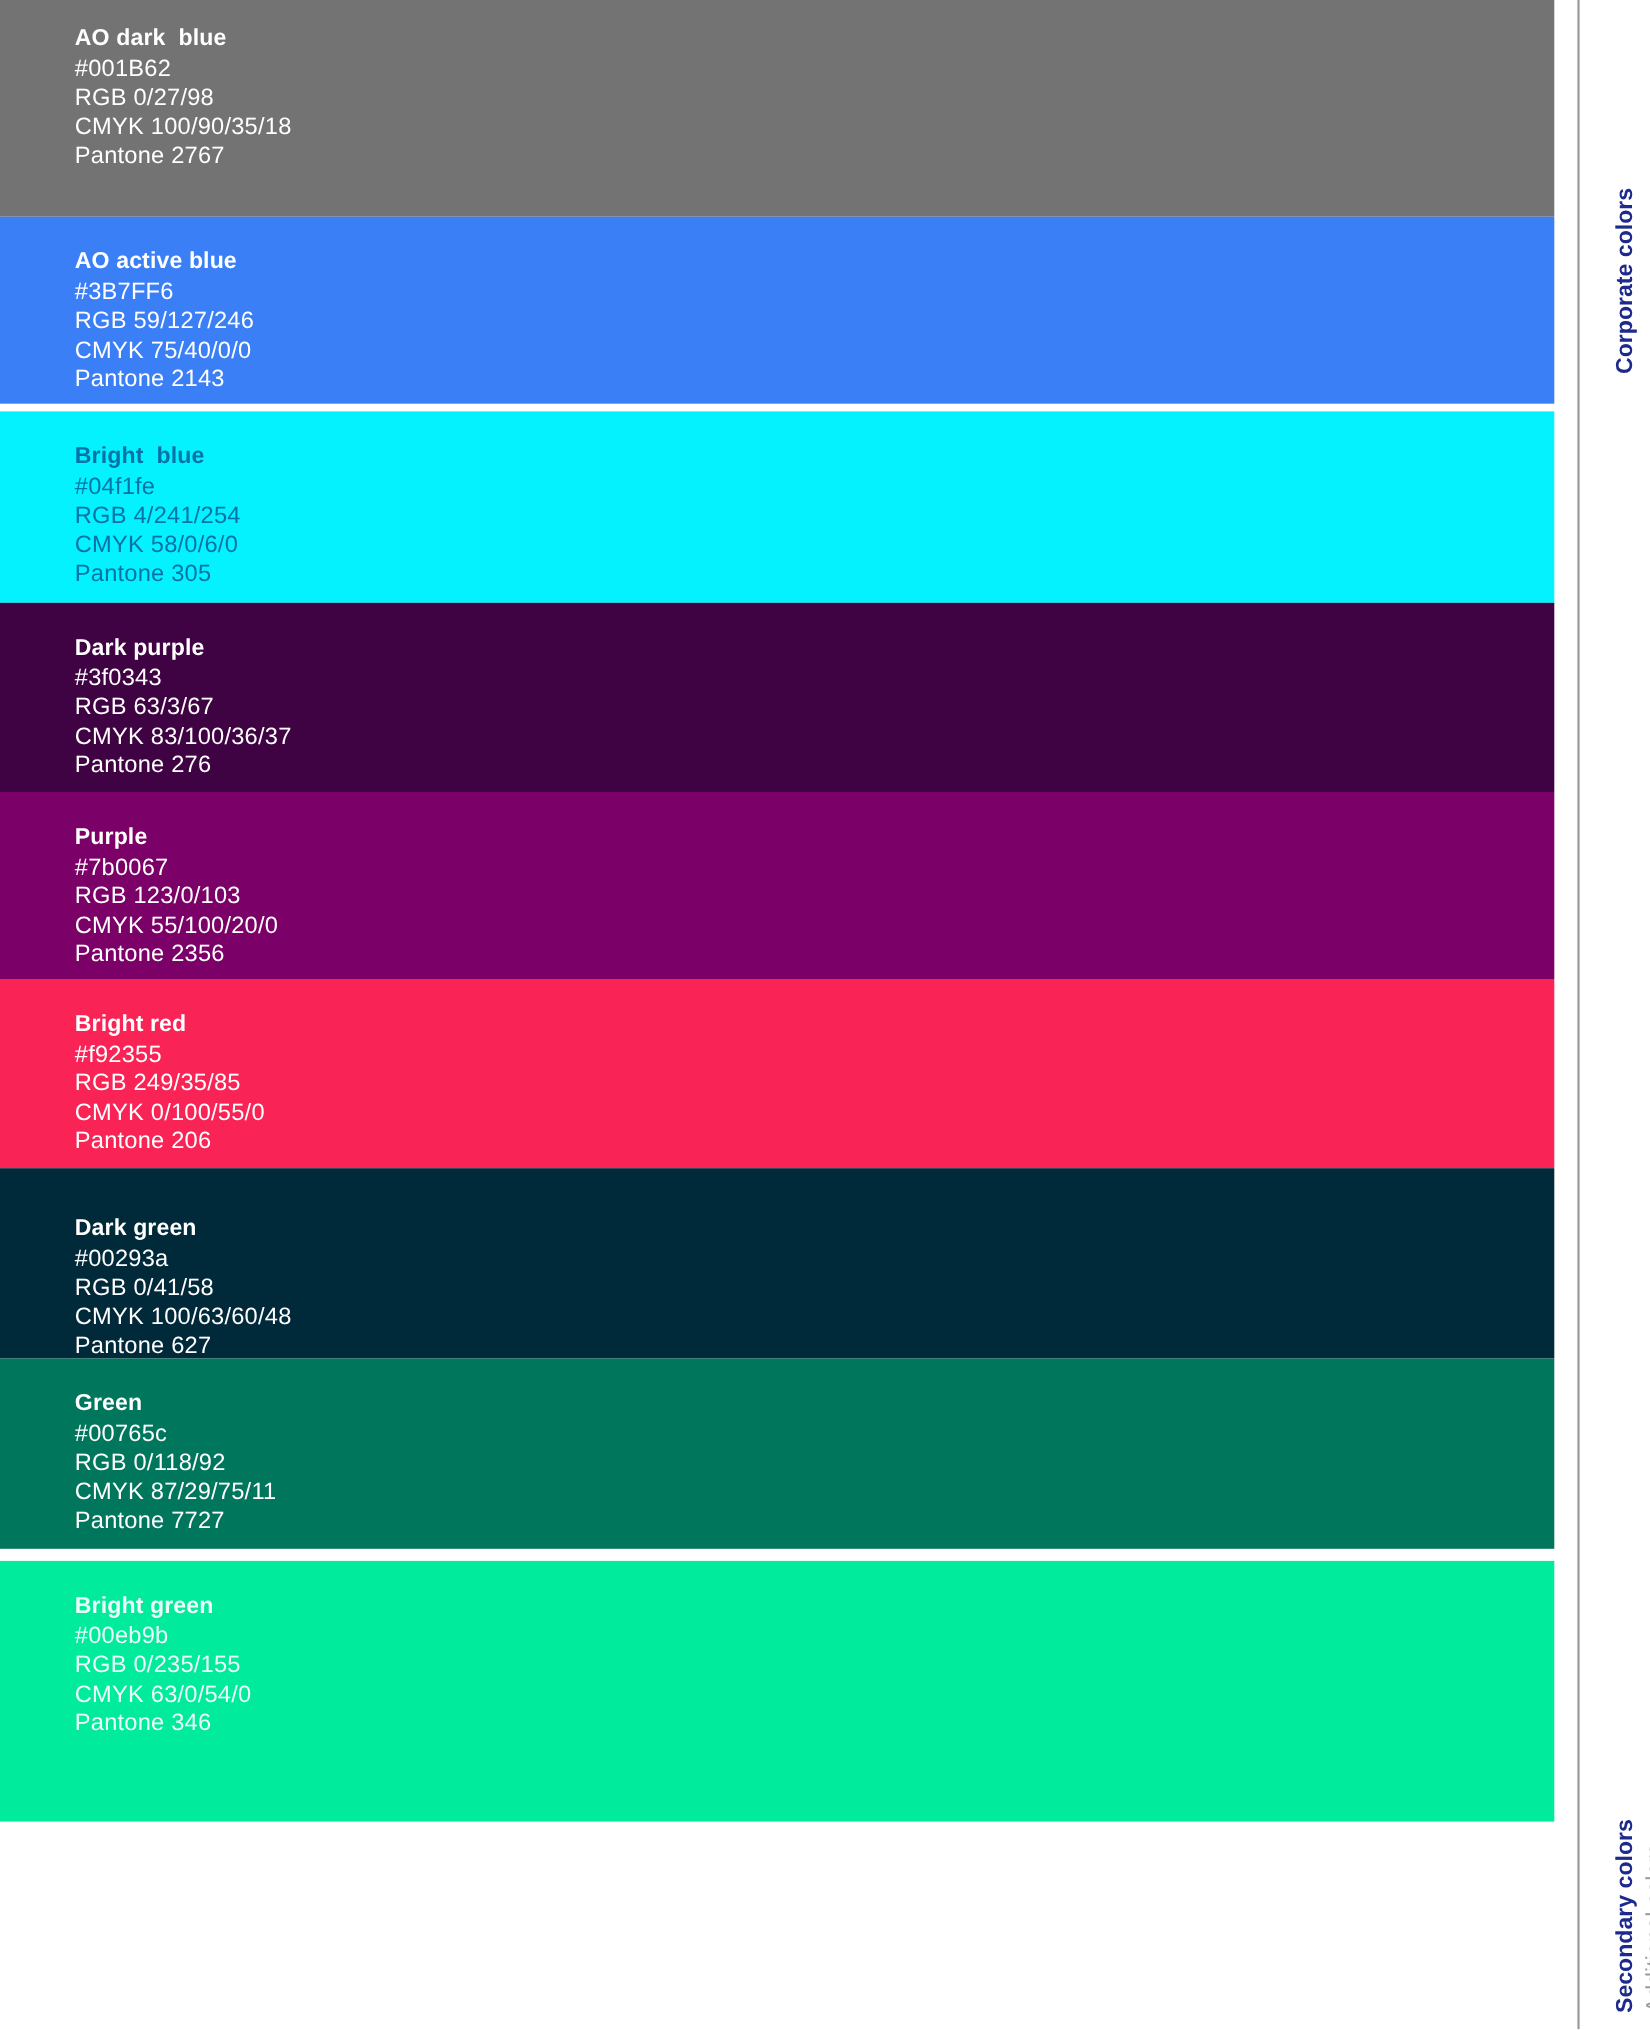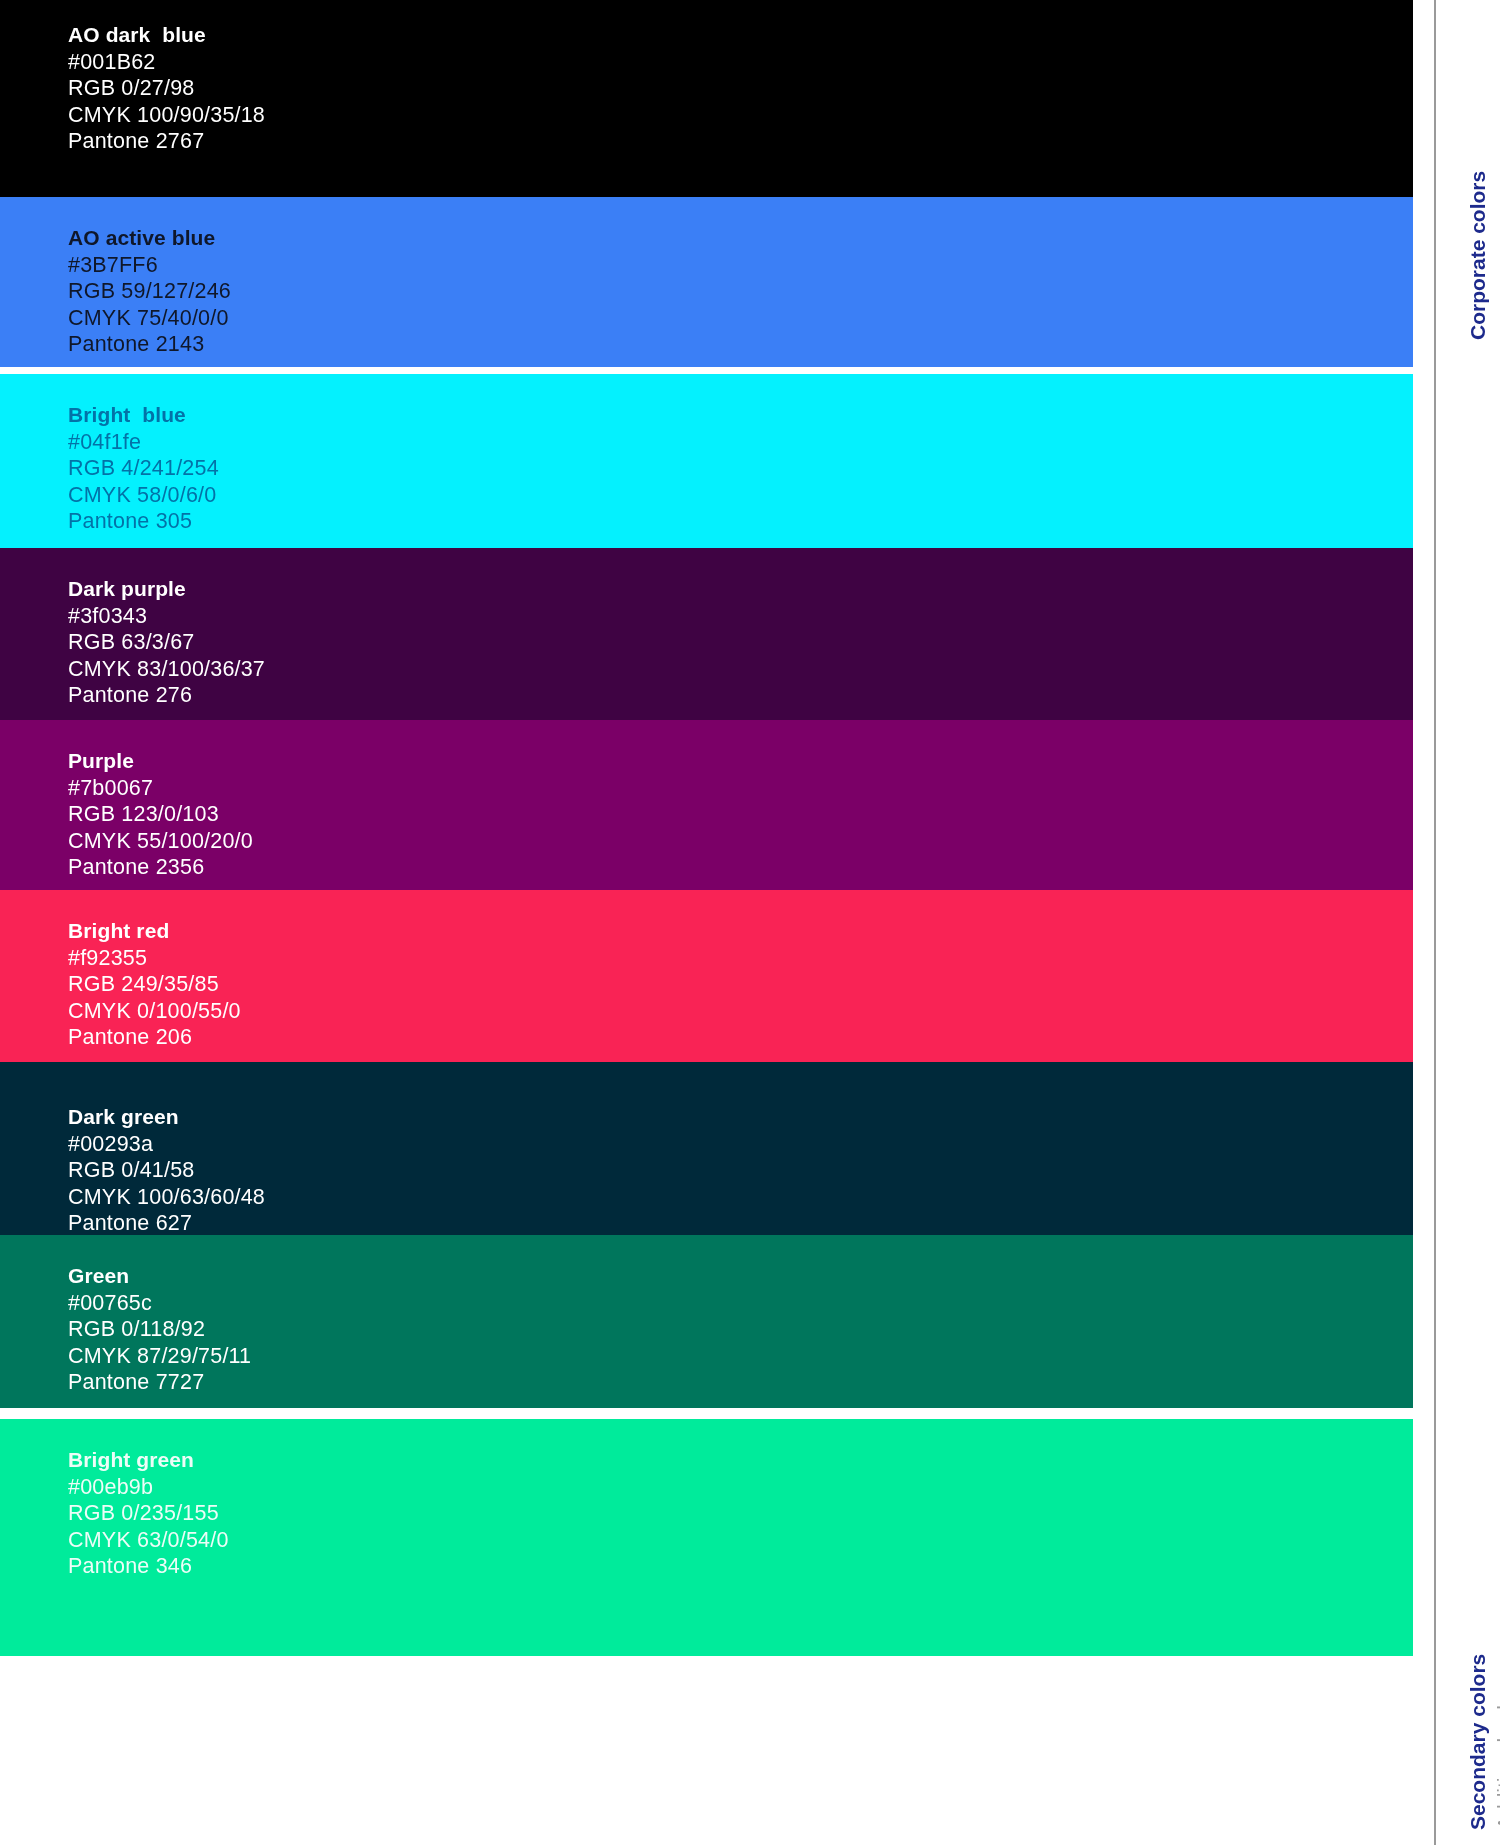--- a/index.html
+++ b/index.html
@@ -103,30 +103,30 @@
     font-weight: 400;
     color: #9b9b9b;
   }
 </style>
 </head>
 <body>
 
 <div class="page">
 
   <div class="swatch-column">
-      <div class="swatch" style="background: #000000; height: 197px; color: rgb(255, 255, 255); padding-top: 22px;">
+      <div class="swatch" style="background: #737373; height: 197px; color: rgb(255, 255, 255); padding-top: 22px;">
         <div class="swatch-inner">
           <div class="swatch-name">AO dark  blue</div>
           <div class="swatch-line">#001B62</div>
           <div class="swatch-line">RGB 0/27/98</div>
           <div class="swatch-line">CMYK 100/90/35/18</div>
           <div class="swatch-line">Pantone 2767</div>
         </div>
       </div>
-      <div class="swatch" style="background: rgb(59, 127, 246); height: 170px; margin-bottom: 7px; color: #0f172a; padding-top: 28px;">
+      <div class="swatch" style="background: rgb(59, 127, 246); height: 170px; margin-bottom: 7px; color: #ffffff; padding-top: 28px;">
         <div class="swatch-inner">
           <div class="swatch-name">AO active blue</div>
           <div class="swatch-line">#3B7FF6</div>
           <div class="swatch-line">RGB 59/127/246</div>
           <div class="swatch-line">CMYK 75/40/0/0</div>
           <div class="swatch-line">Pantone 2143</div>
         </div>
       </div>
       <div class="swatch" style="background: rgb(4, 241, 254); height: 174px; color: #0369a1; padding-top: 28px;">
         <div class="swatch-inner" style="opacity: 0.93;">

